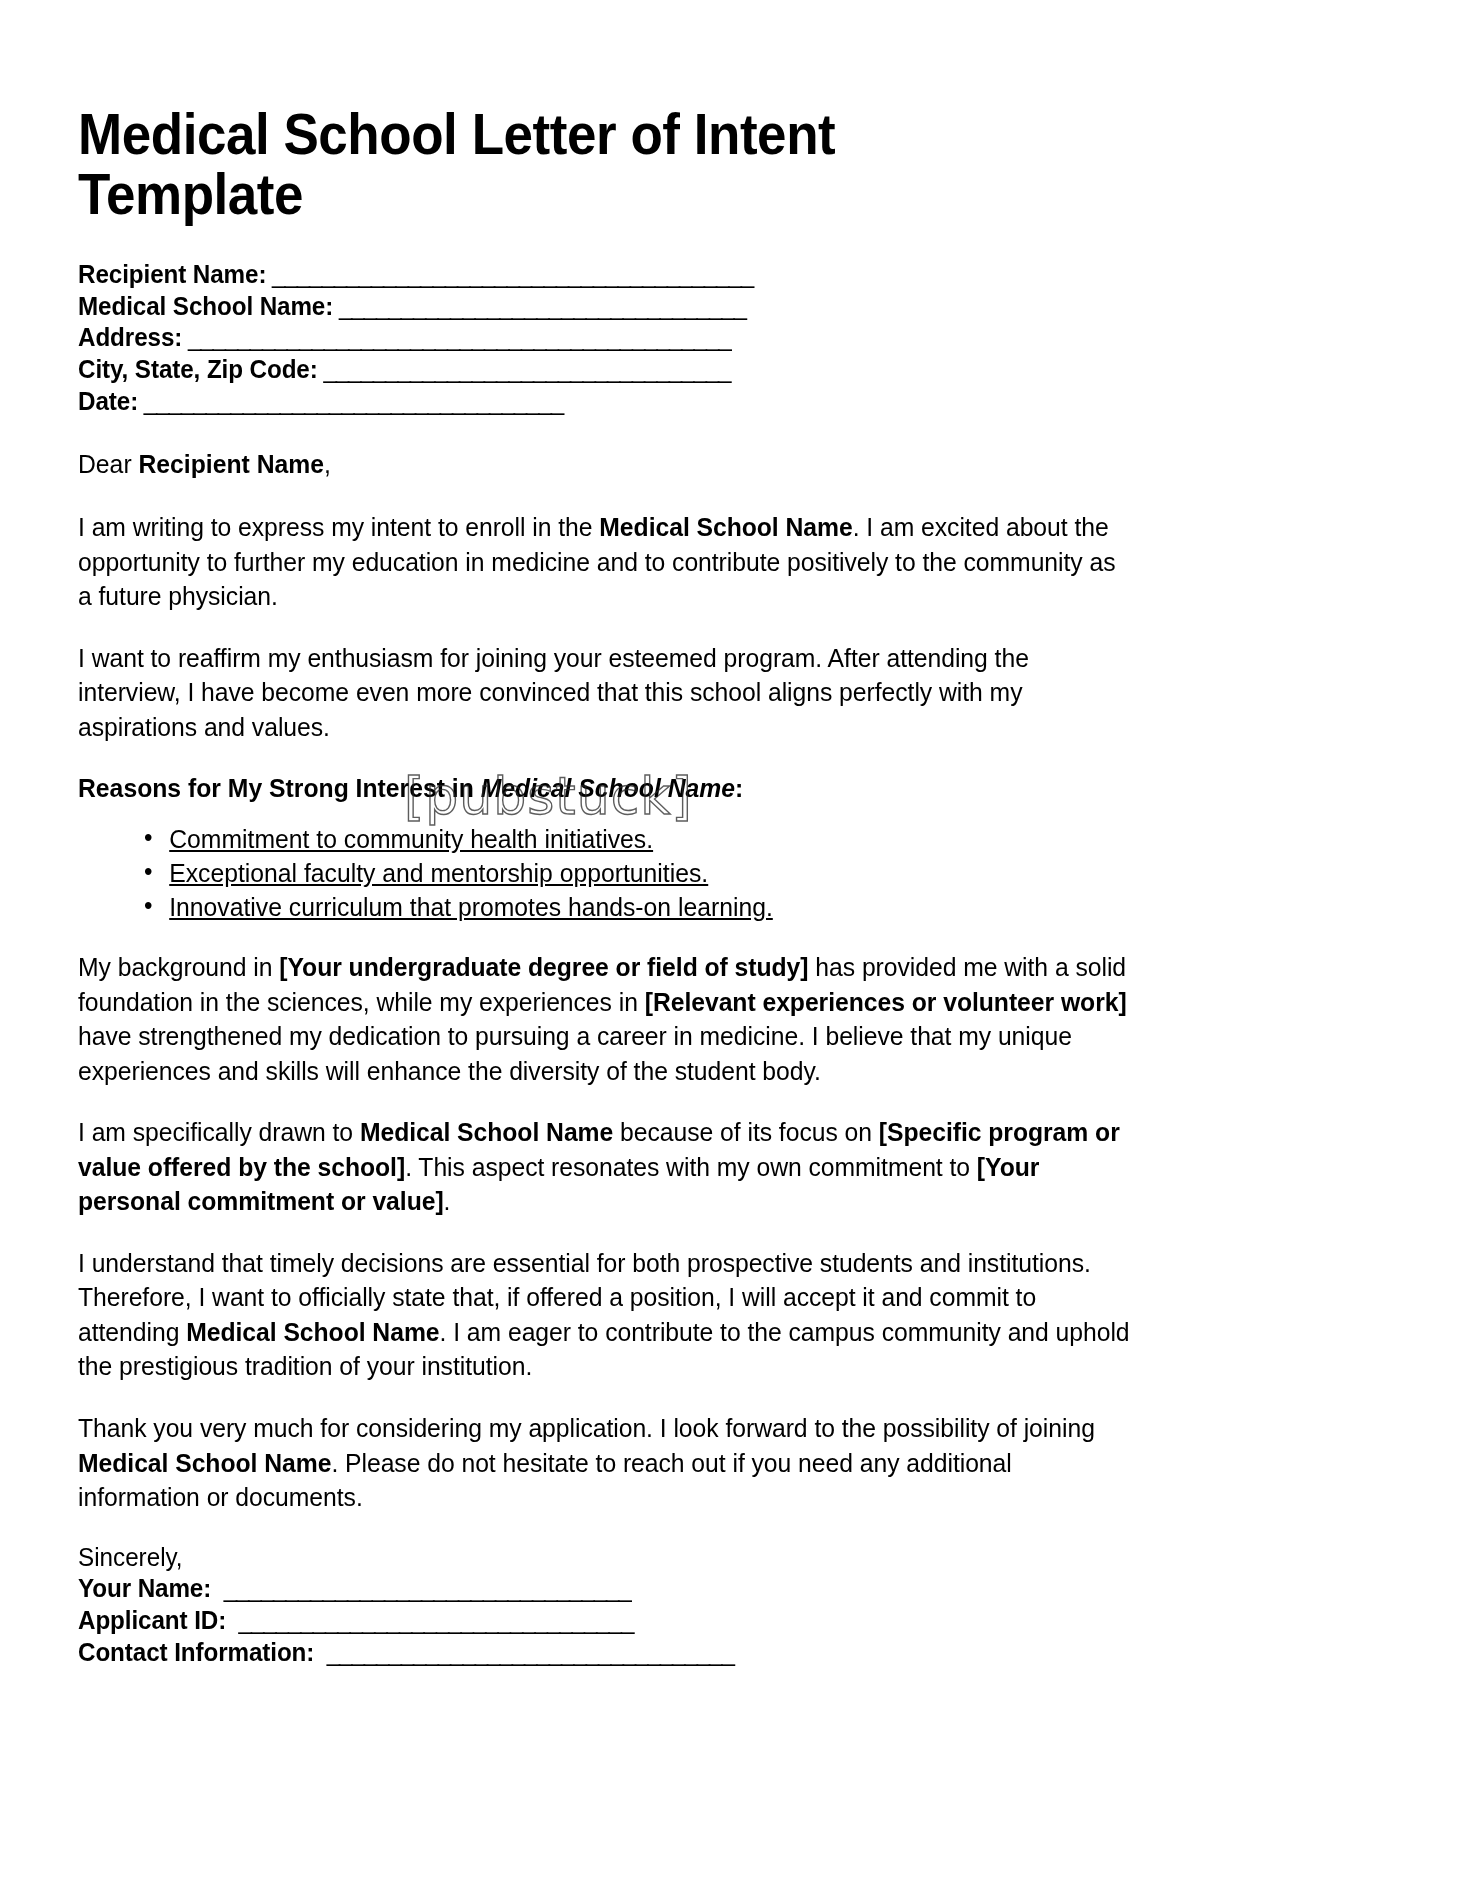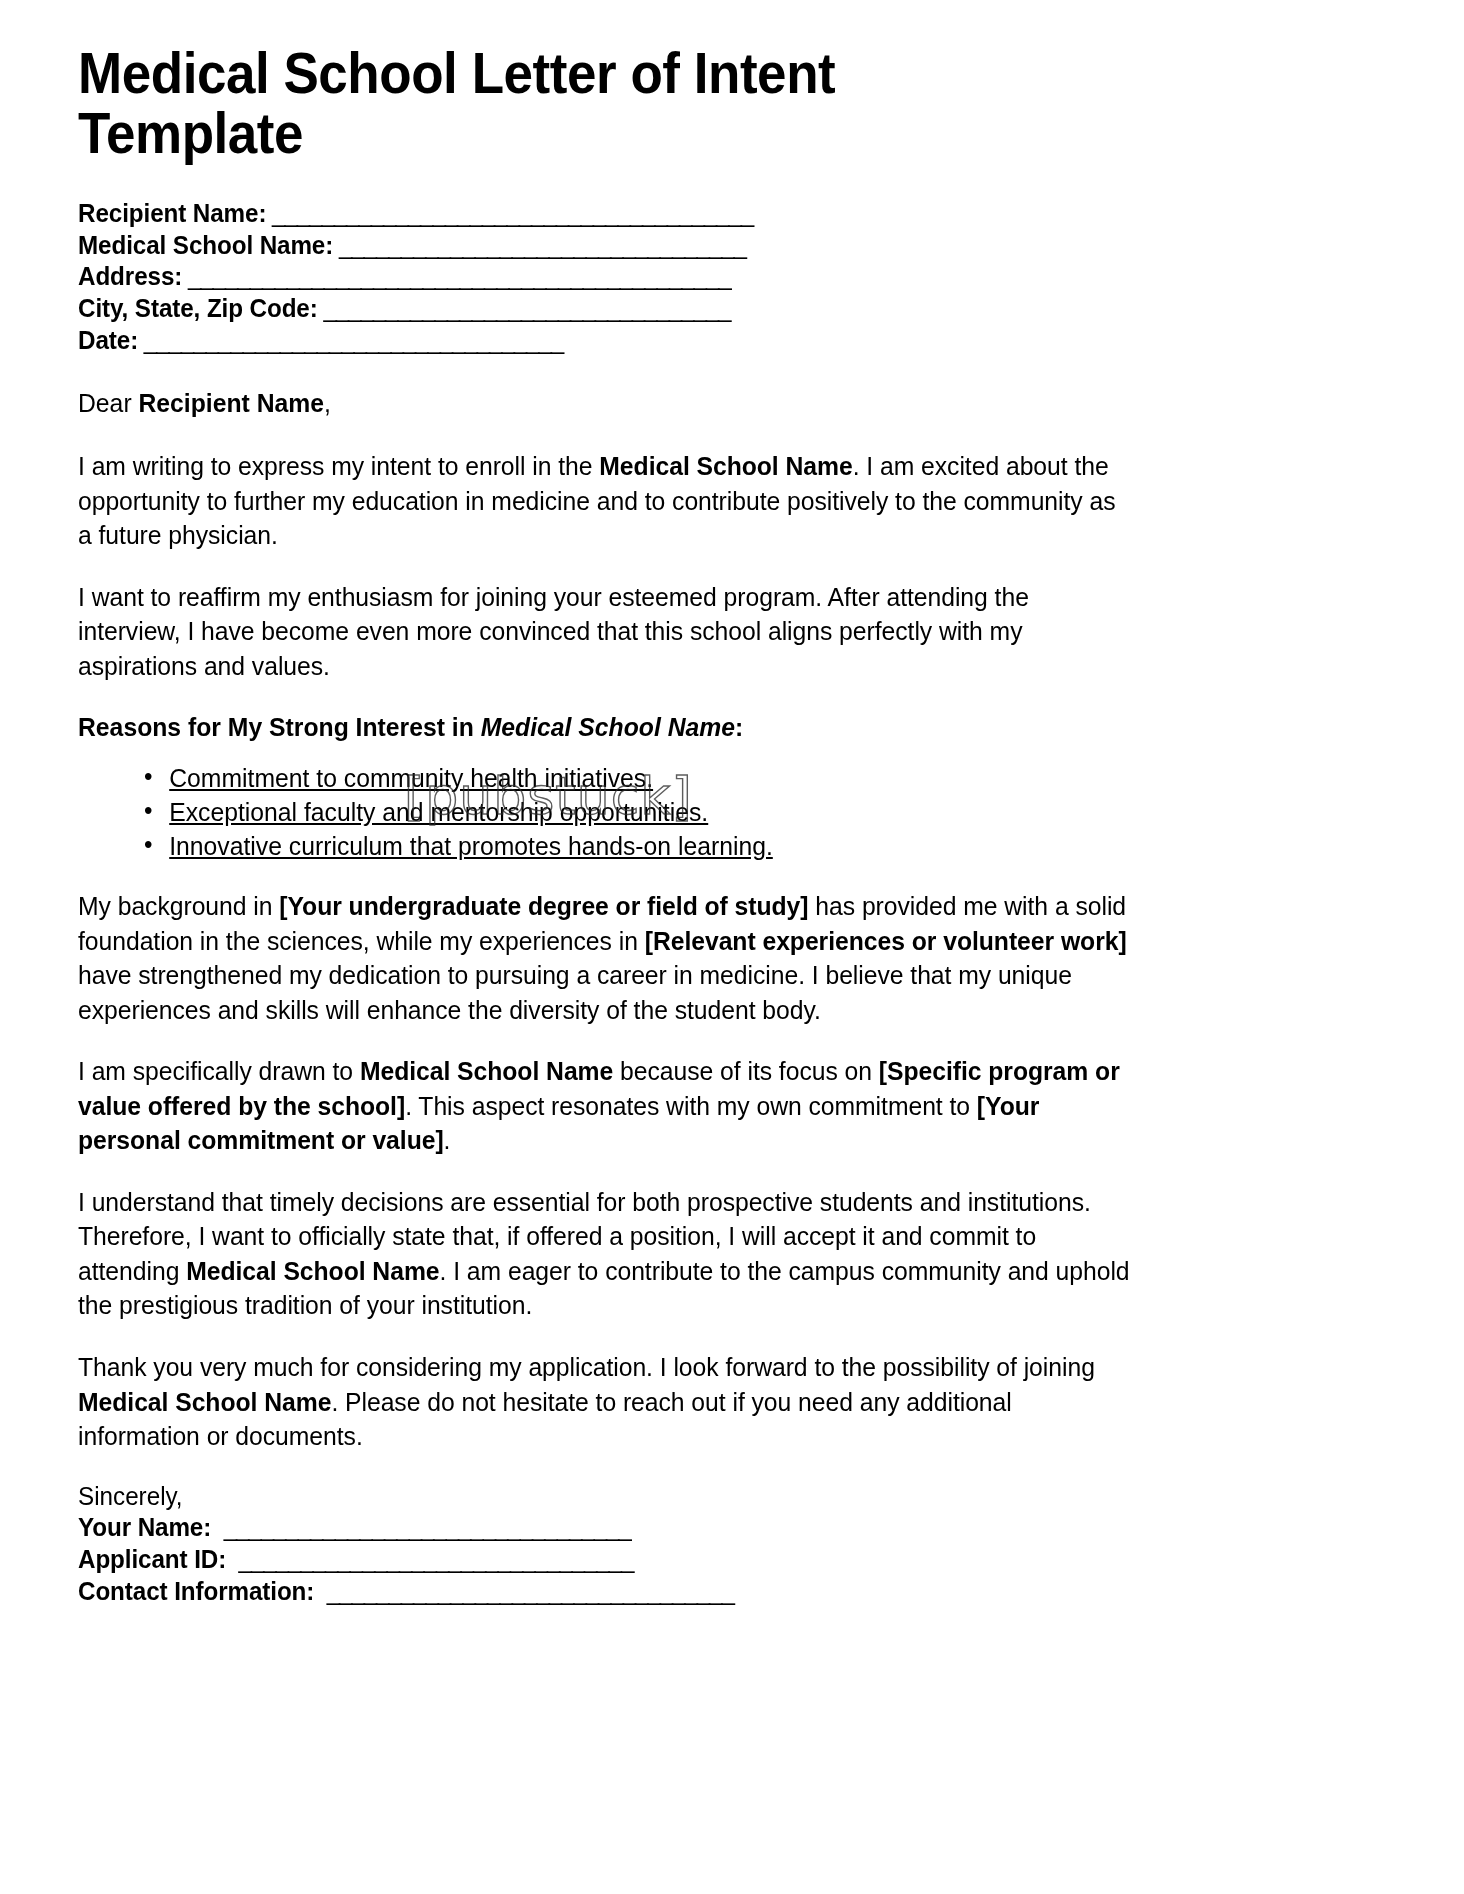--- a/index.html
+++ b/index.html
@@ -15,21 +15,21 @@
     color: #000000;
     position: relative;
     overflow: hidden;
   }
 
   .page {
     position: relative;
     width: 1464px;
     height: 1894px;
     background: #ffffff;
-    padding: 43px 112px 0 78px;
+    padding: 104px 112px 0 78px;
   }
 
   
   .doc-title {
     font-size: 57px;
     font-weight: 700;
     line-height: 1.06;
     letter-spacing: -0.5px;
     margin: 0 0 34px 0;
     max-width: 1050px;

